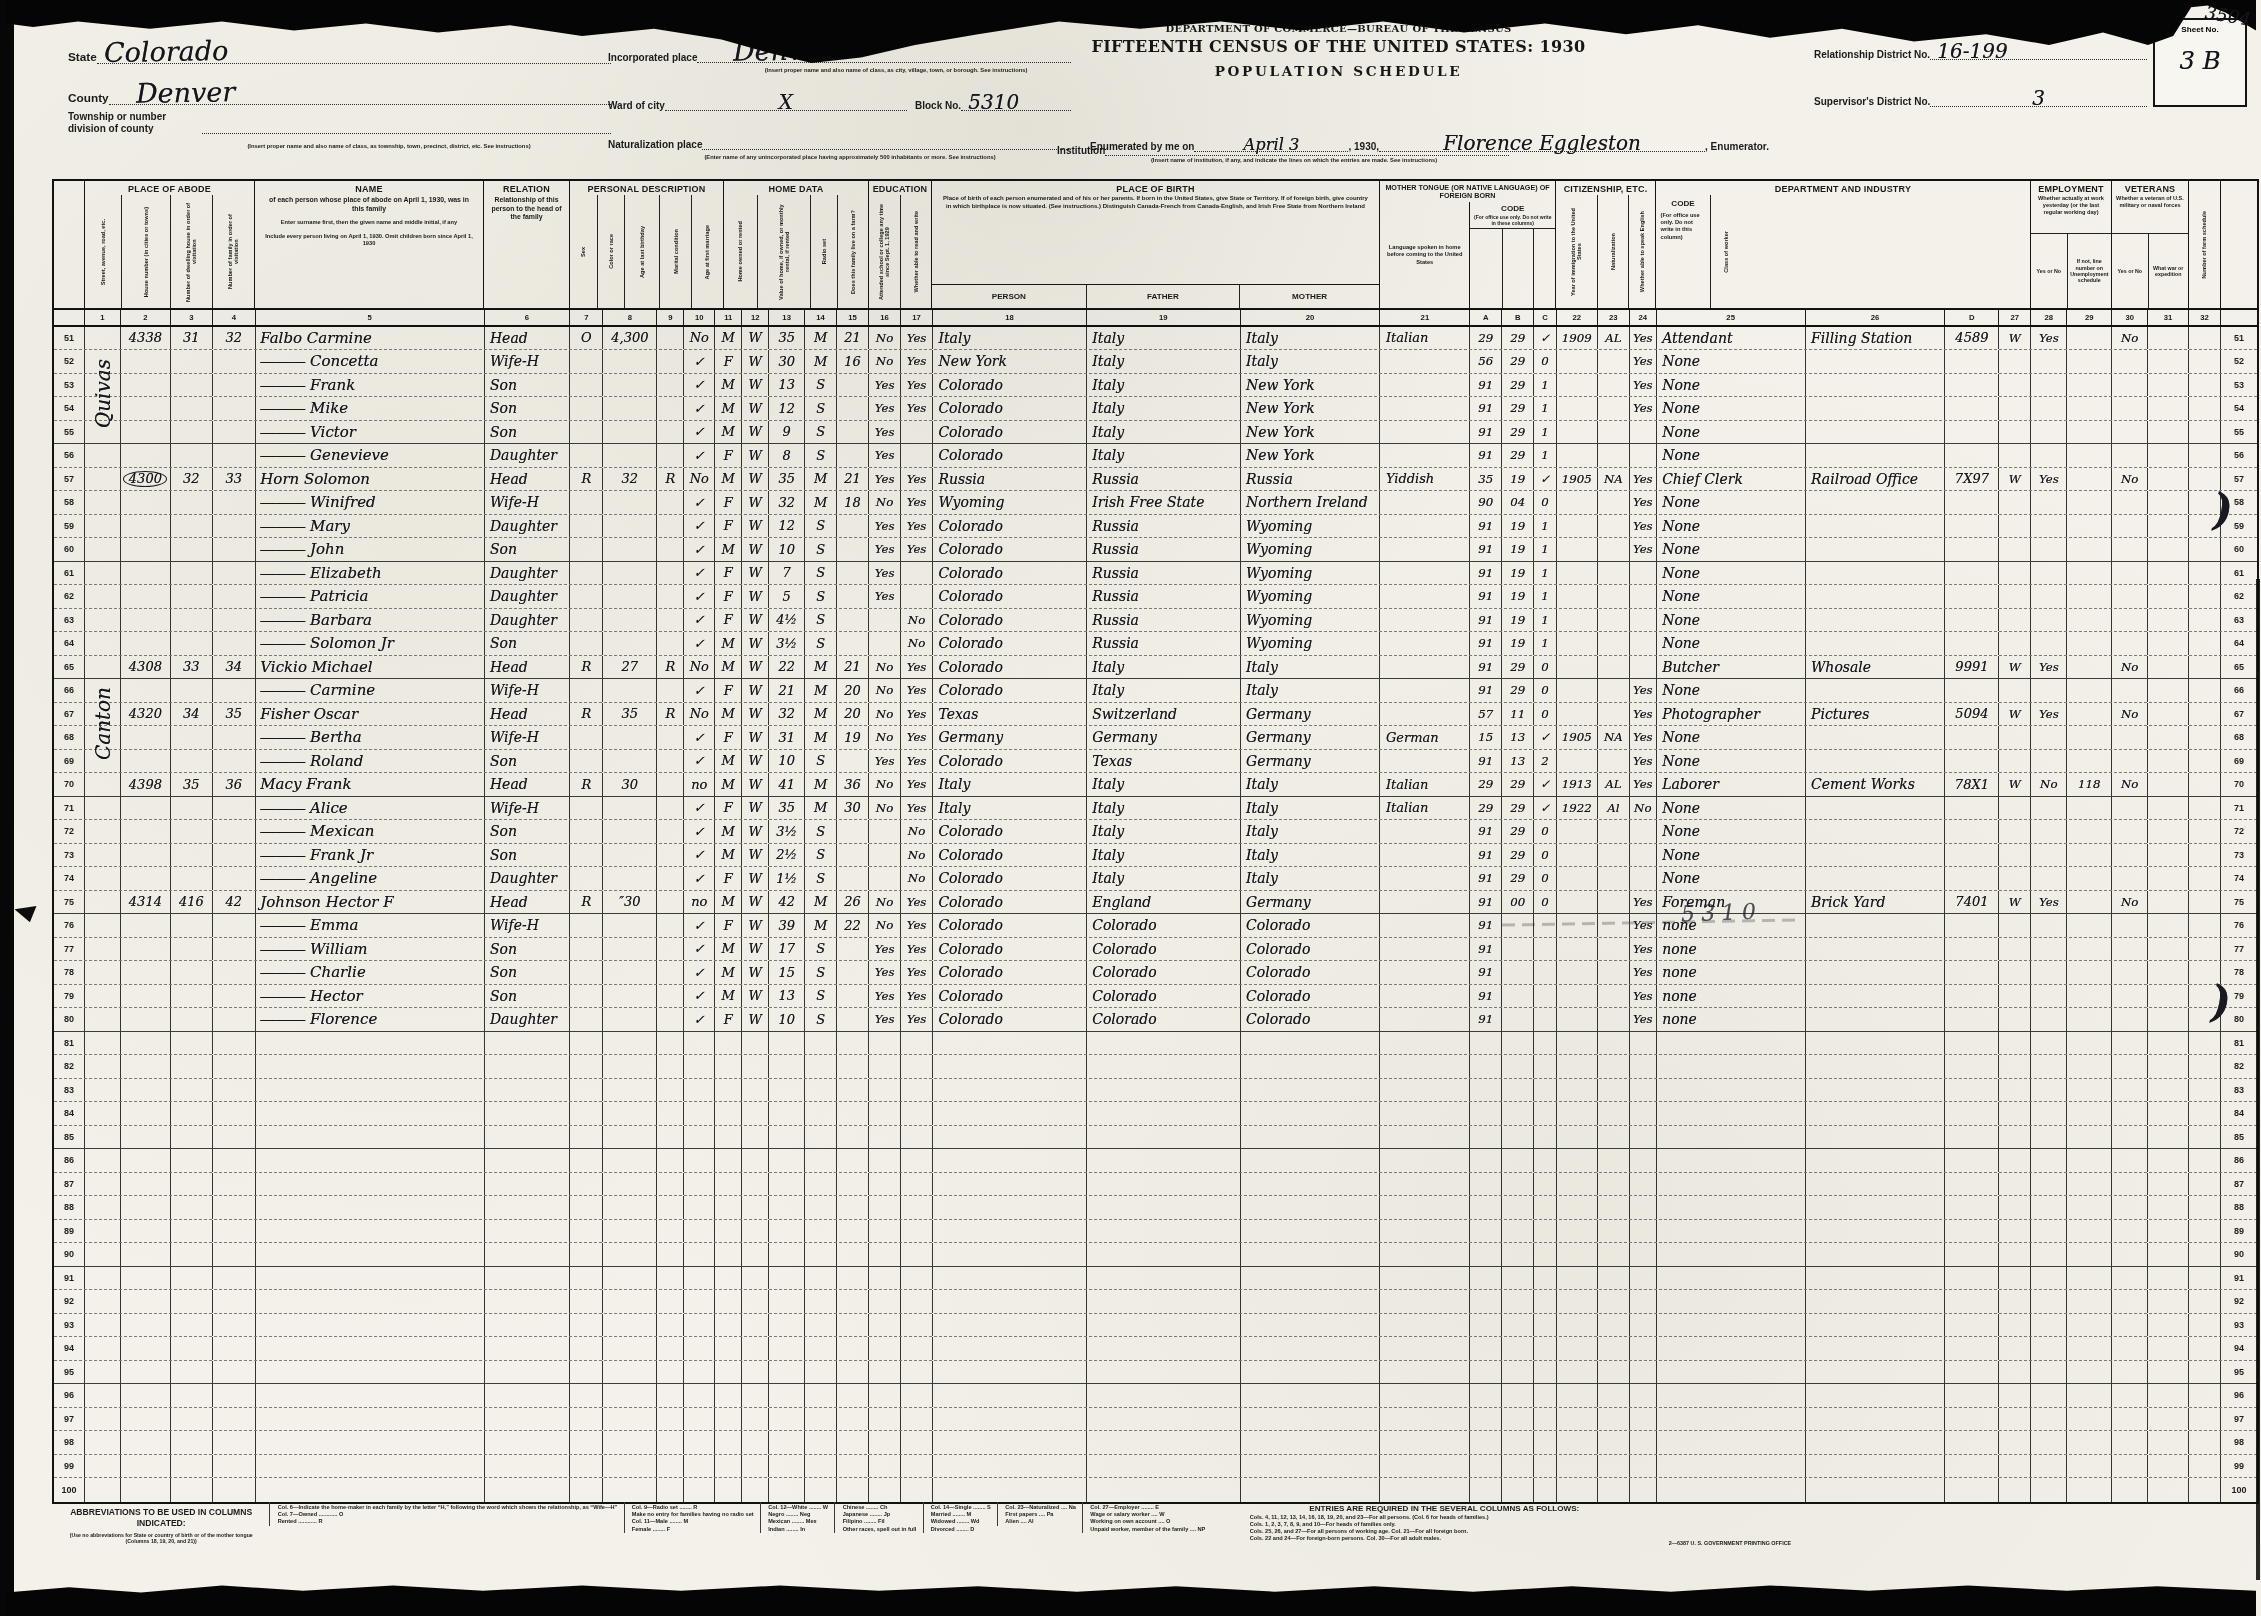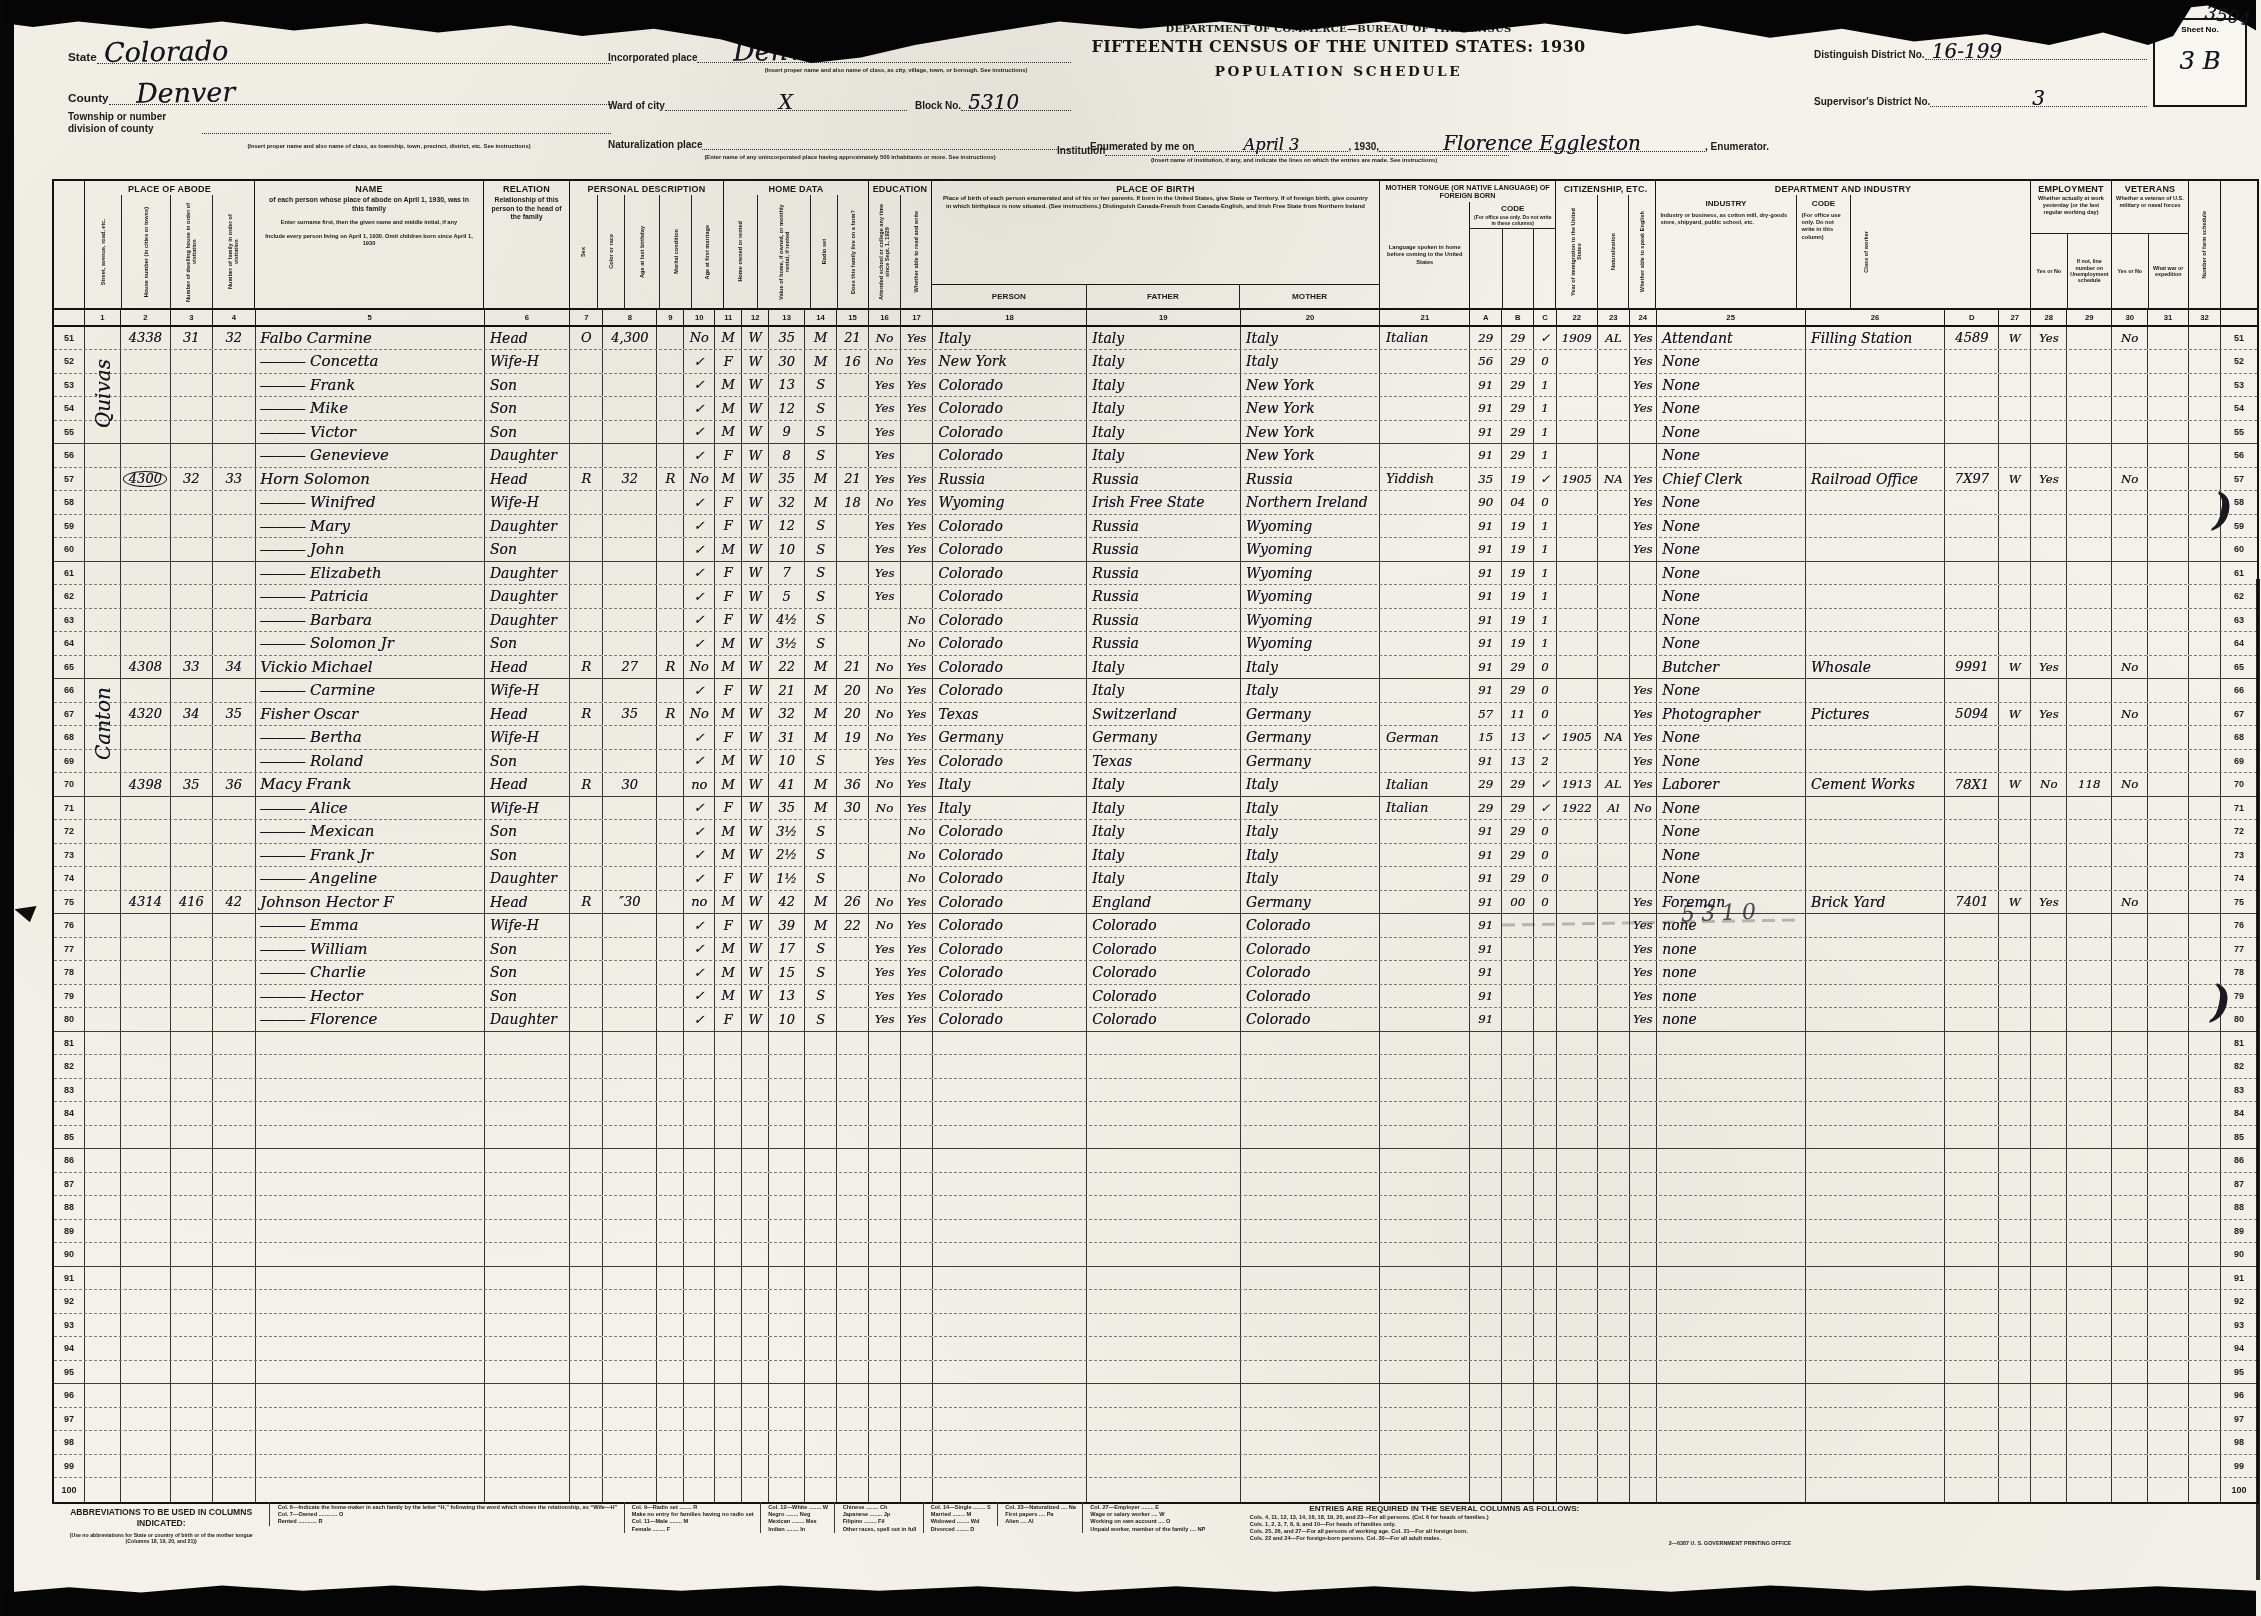--- a/index.html
+++ b/index.html
@@ -154,21 +154,21 @@
 <div class="fnote" style="position:absolute;left:1086px;top:157px;width:416px;">(Insert name of institution, if any, and indicate the lines on which the entries are made.   See instructions)</div>
 
 <div class="center-head">
   <div class="form-no">Form 15-6</div>
   <div class="dept">DEPARTMENT OF COMMERCE—BUREAU OF THE CENSUS</div>
   <div class="census-title">FIFTEENTH CENSUS OF THE UNITED STATES:  1930</div>
   <div class="pop-sched">POPULATION SCHEDULE</div>
 </div>
 
 <div class="fld" style="left:1814px;top:36px;width:333px;">
-  <span class="plabel-sm">Distinguish District No.</span>
+  <span class="plabel-sm">Relationship District No.</span>
   <span class="wline" style="flex:1;height:23.5px;">
       <span class="hw hv-med">16-199</span>
     </span>
 </div>
 <div class="fld" style="left:1814px;top:83px;width:333px;">
   <span class="plabel-sm">Supervisor's District No.</span>
   <span class="wline" style="flex:1;height:23.5px;justify-content:center;">
       <span class="hw hv-med">3</span>
     </span>
 </div>
@@ -304,24 +304,20 @@
             <span class="vtext">Naturalization</span>
           </div>
           <div class="vs" style="width: 27px;">
             <span class="vtext">Whether able to speak English</span>
           </div>
         </div>
       </div>
       <div class="hg" style="width: 375px;">
         <div class="gtitle">DEPARTMENT AND INDUSTRY</div>
         <div class="gsub">
-          <div class="vs" style="width: 140px; flex-direction: column; justify-content: flex-start;">
-            <div style="font-weight: 700; font-size: 8.1px; text-align: center; padding-top: 3.6px;">INDUSTRY</div>
-            <div style="font-size: 5.7px; font-weight: 600; text-align: left; padding: 3.6px 4.5px; line-height: 1.3;">Industry or business, as cotton mill, dry-goods store, shipyard, public school, etc.</div>
-          </div>
           <div class="vs" style="width: 54px; flex-direction: column; justify-content: flex-start;">
             <div style="font-weight: 700; font-size: 8.1px; text-align: center; padding-top: 3.6px;">CODE</div>
             <div style="font-size: 5.7px; font-weight: 600; text-align: left; padding: 3.6px 4.5px; line-height: 1.3;">(For office use only.  Do not write in this column)</div>
           </div>
           <div class="vs" style="width: 32px;">
             <span class="vtext">Class of worker</span>
           </div>
         </div>
       </div>
       <div class="hg" style="width: 81px;">

